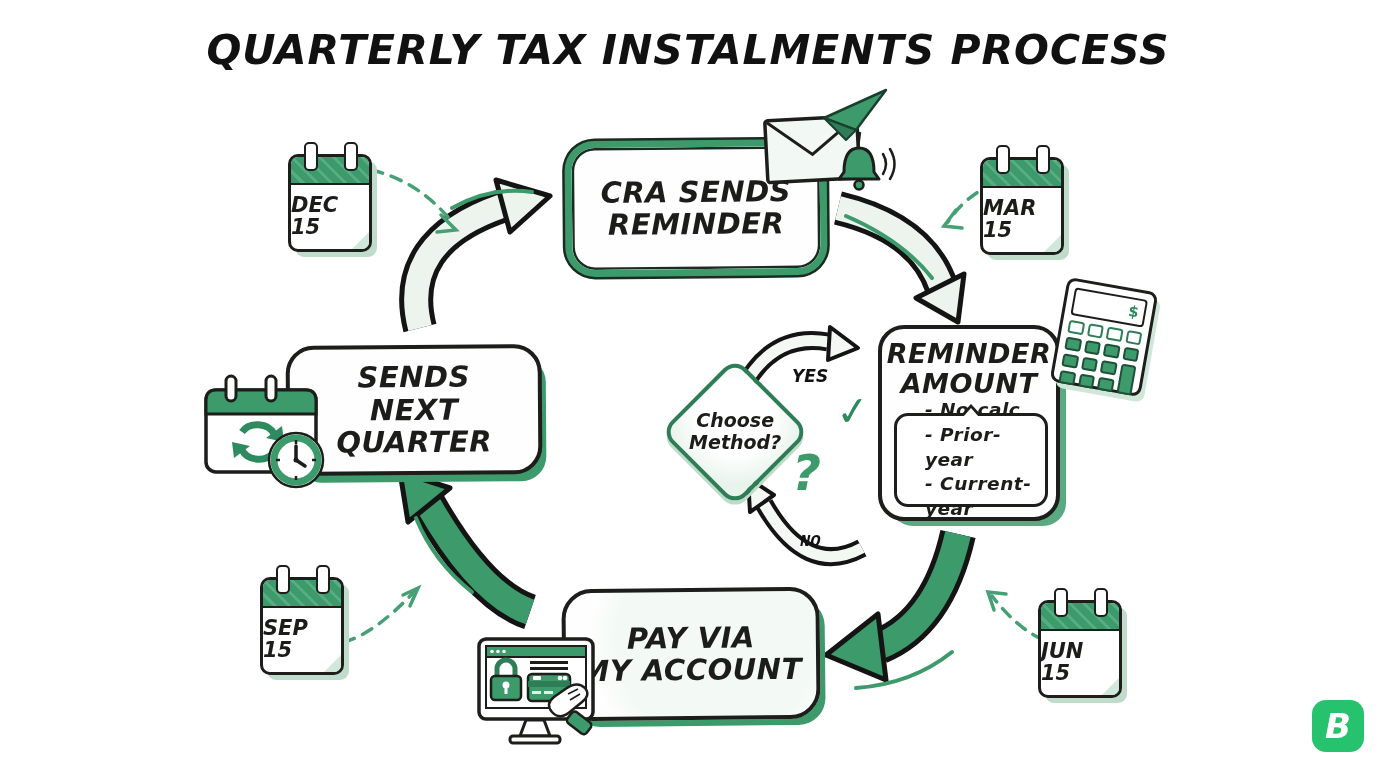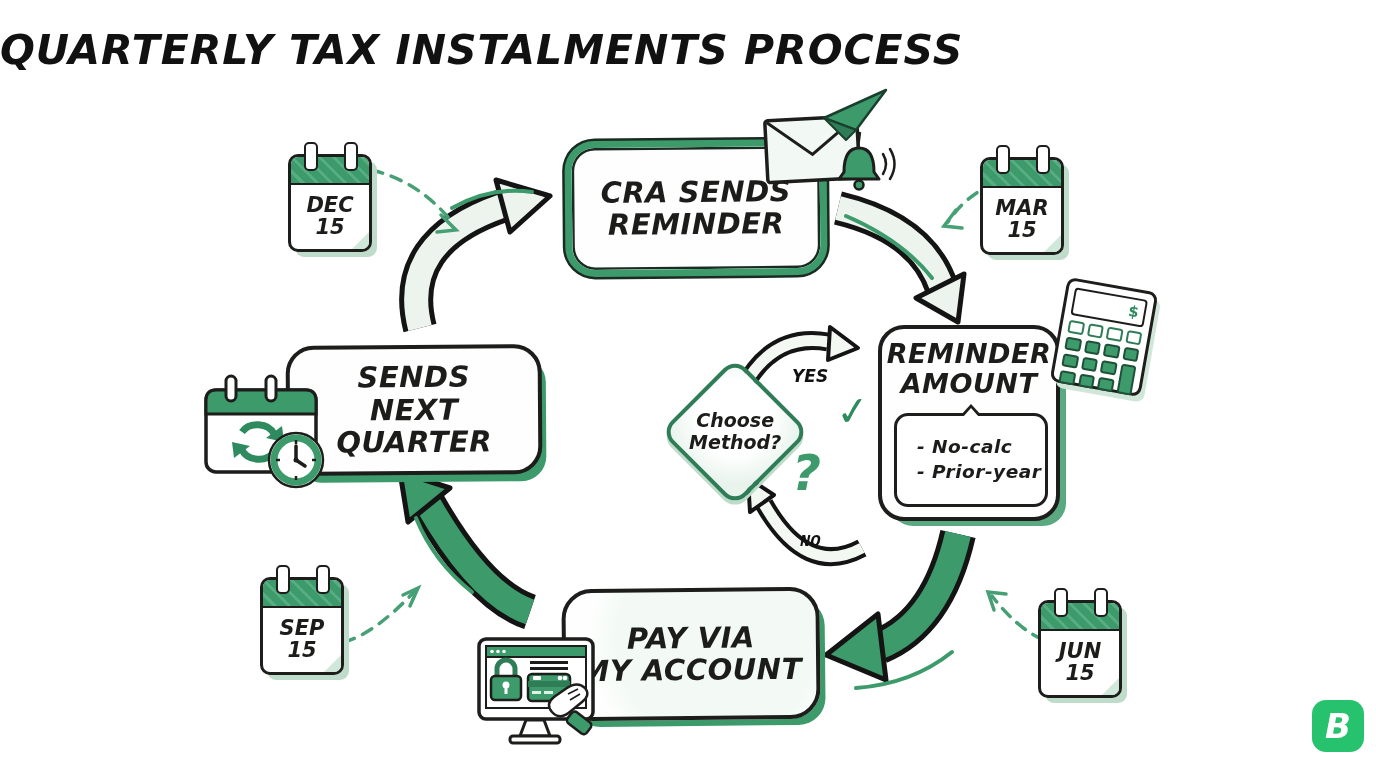--- a/index.html
+++ b/index.html
@@ -1,38 +1,38 @@
 <!DOCTYPE html>
 <html><head>
 <meta charset="utf-8">
 <style>
   html,body{margin:0;padding:0;background:#ffffff;}
   .stage{position:relative;width:1376px;height:768px;background:#ffffff;overflow:hidden;
          font-family:"DejaVu Sans",sans-serif;color:#1c1c1a;}
   .abs{position:absolute;}
   
-  .title{left:0;top:26px;width:100%;font-size:41px;font-weight:bold;
+  .title{left:0;top:26px;width:100%;text-align:center;font-size:41px;font-weight:bold;
          font-style:italic;letter-spacing:1px;color:#111;}
   
   .node{border:4px solid #1d1d1b;background:#fdfefd;display:flex;align-items:center;
         justify-content:center;text-align:center;font-weight:bold;font-style:italic;
         line-height:1.12;font-size:29px;letter-spacing:.5px;}
   .node-cra{left:565px;top:140px;width:248px;height:122px;border:7px solid #3c9a6b;border-radius:30px;
         box-shadow:0 0 0 2.5px #1c2b22, inset 0 0 0 2.5px #1c2b22;transform:rotate(-.5deg);}
   .node-calc{left:878px;top:325px;width:182px;height:196px;border-radius:26px;
         box-shadow:9px 8px 0 -3px #5aa981;flex-direction:column;justify-content:flex-start;
         font-size:27px;padding-top:8px;box-sizing:border-box;}
   .node-pay{left:562px;top:588px;width:250px;height:124px;border-radius:30px;
         box-shadow:8px 9px 0 -3px #3c9a6b;transform:rotate(-.6deg);
         background:radial-gradient(circle at 60% 40%,#f3faf5 0 60%,#fdfefd 75%);}
   .node-repeat{left:286px;top:345px;width:248px;height:122px;border-radius:28px;
         box-shadow:7px 10px 0 -3px #3c9a6b;transform:rotate(-.4deg);}
   .methods{position:absolute;left:12px;right:8px;top:84px;bottom:10px;border:3px solid #1d1d1b;
         border-radius:14px;background:#fff;display:flex;flex-direction:column;justify-content:center;
-        padding-left:20px;text-align:left;font-size:18.5px;line-height:1.35;font-weight:bold;font-style:italic;}
+        padding-left:28px;text-align:left;font-size:18.5px;line-height:1.35;font-weight:bold;font-style:italic;}
   .notch{position:absolute;top:-12px;left:50%;margin-left:-11px;width:0;height:0;
         border-left:11px solid transparent;border-right:11px solid transparent;border-bottom:12px solid #1d1d1b;}
   .notch:after{content:"";position:absolute;left:-8px;top:4px;width:0;height:0;
         border-left:8px solid transparent;border-right:8px solid transparent;border-bottom:9px solid #fff;}
   
   .diamond{left:682px;top:379px;width:98px;height:98px;transform:rotate(45deg);
         border:4px solid #2e7d57;border-radius:16px;
         background:radial-gradient(circle at 40% 40%,#ffffff 0 45%,#e8f3ec 80%);
         box-shadow:3px 3px 0 0 #bfdccb;display:flex;align-items:center;justify-content:center;}
   .diamond-label{transform:rotate(-45deg);font-weight:bold;font-style:italic;font-size:19px;
@@ -44,21 +44,21 @@
   .q-glyph{left:792px;top:444px;font-size:50px;font-weight:bold;color:#3c9a6b;font-style:italic;}
   
   .cal{width:84px;}
   .cal .ring{position:absolute;top:0;width:10px;height:25px;background:#fff;border:2.5px solid #1d1d1b;
         border-radius:5px;z-index:2;}
   .cal .r1{left:16px;} .cal .r2{left:56px;}
   .cal-body{position:relative;margin-top:12px;background:#fff;border:3px solid #1d1d1b;border-radius:10px;
         box-shadow:6px 6px 0 -1px #bfdccb;overflow:hidden;height:92px;}
   .cal-head{height:26px;border-bottom:2.5px solid #1d1d1b;
         background:repeating-linear-gradient(45deg,#3c9a6b 0 7px,#55ad81 7px 10px);}
-  .cal-date{display:flex;flex-direction:column;align-items:center;justify-content:center;height:62px;
+  .cal-date{display:flex;flex-direction:column;justify-content:center;height:62px;
         font-weight:bold;font-style:italic;font-size:21px;line-height:1.05;}
   .fold{position:absolute;right:0;bottom:0;width:0;height:0;
         border-bottom:17px solid #cfe8da;border-left:17px solid transparent;}
   
   .calcr{left:1058px;top:284px;width:92px;height:106px;background:#fff;border:3px solid #1d1d1b;
         border-radius:9px;transform:rotate(10deg);box-shadow:5px 6px 0 -1px #cfe6d8;padding:6px;box-sizing:border-box;}
   .calcr-display{height:24px;border:2.5px solid #1d1d1b;border-radius:4px;display:flex;align-items:center;
         justify-content:flex-end;padding-right:5px;font-weight:bold;color:#2e8a5f;font-size:15px;}
   .calcr-keys{margin-top:5px;display:grid;grid-template-columns:repeat(4,1fr);grid-auto-rows:13px;gap:4px;}
   .key{background:#3c9a6b;border:2px solid #1f5038;border-radius:3px;}
@@ -146,20 +146,21 @@
 
   <div class="abs node node-calc">
     <div style="margin-top:2px;">
       <span>REMINDER</span><br>
       <span>AMOUNT</span>
     </div>
     <div class="methods">
       <span class="notch"></span>
       <span>- No-calc</span>
       <span>- Prior-year</span>
+      <span>- Current-year</span>
     </div>
   </div>
 
   <div class="abs node node-pay">
     <div>
       <span>PAY VIA</span><br>
       <span>MY ACCOUNT</span>
     </div>
   </div>
 

